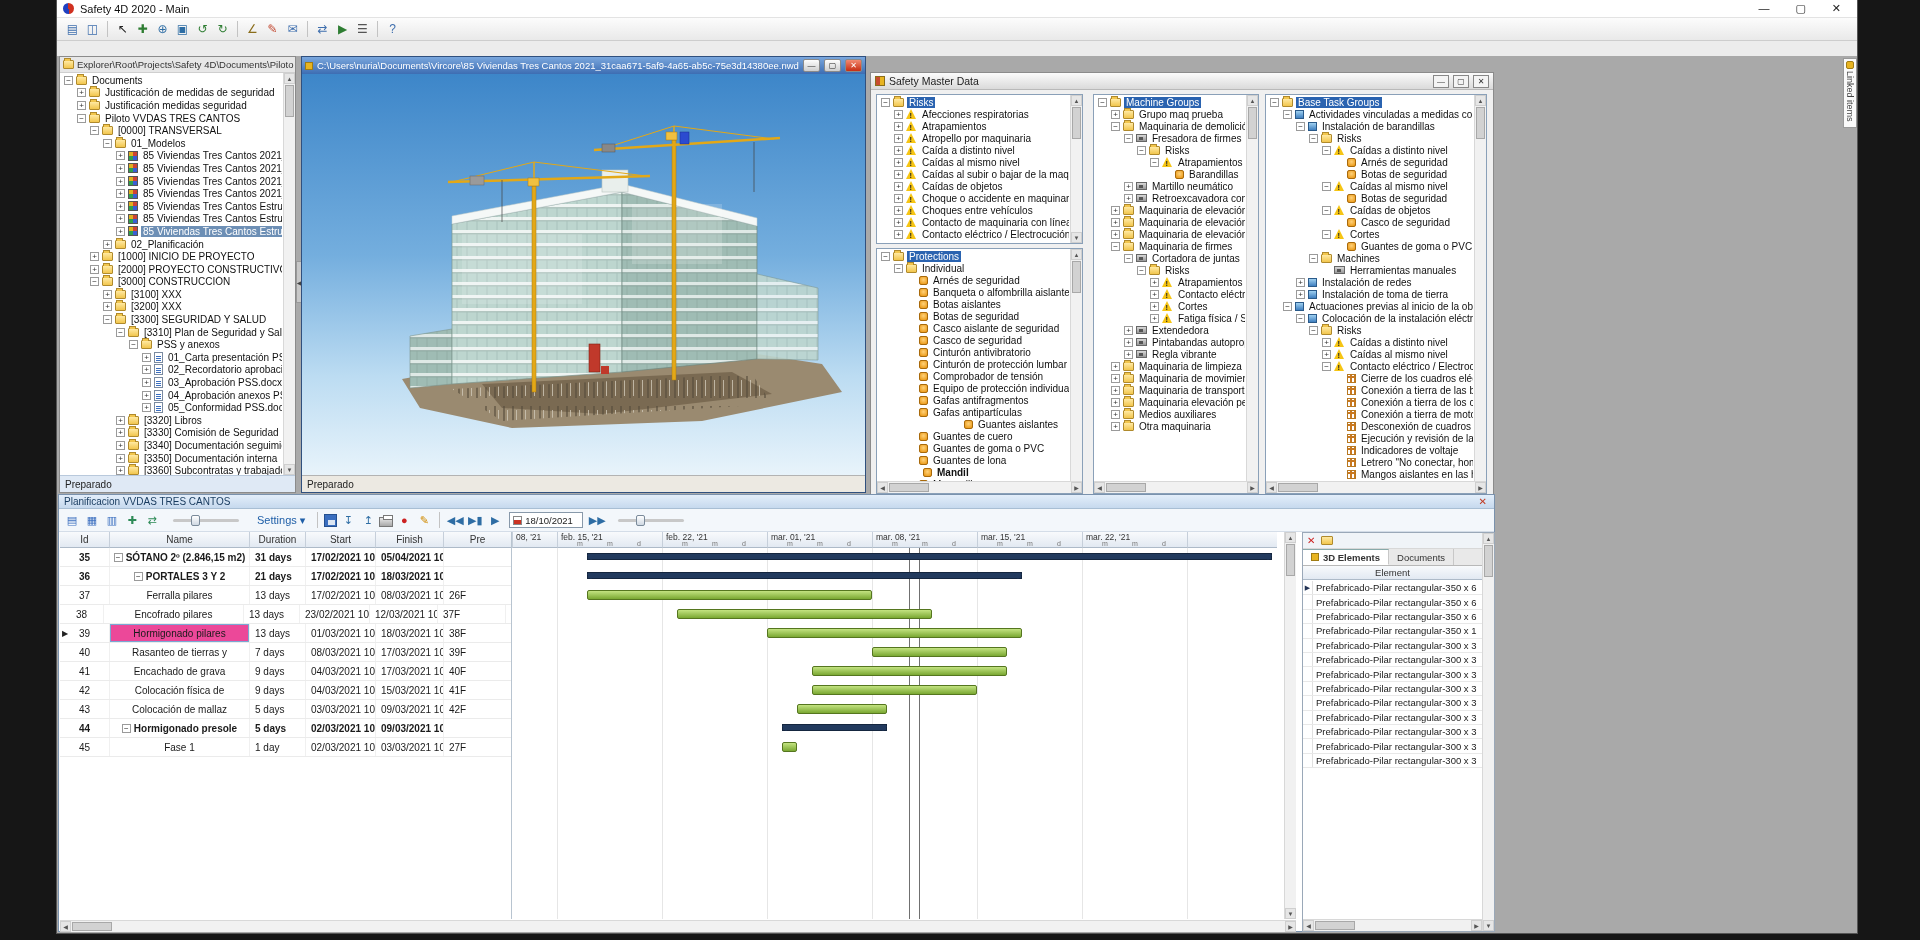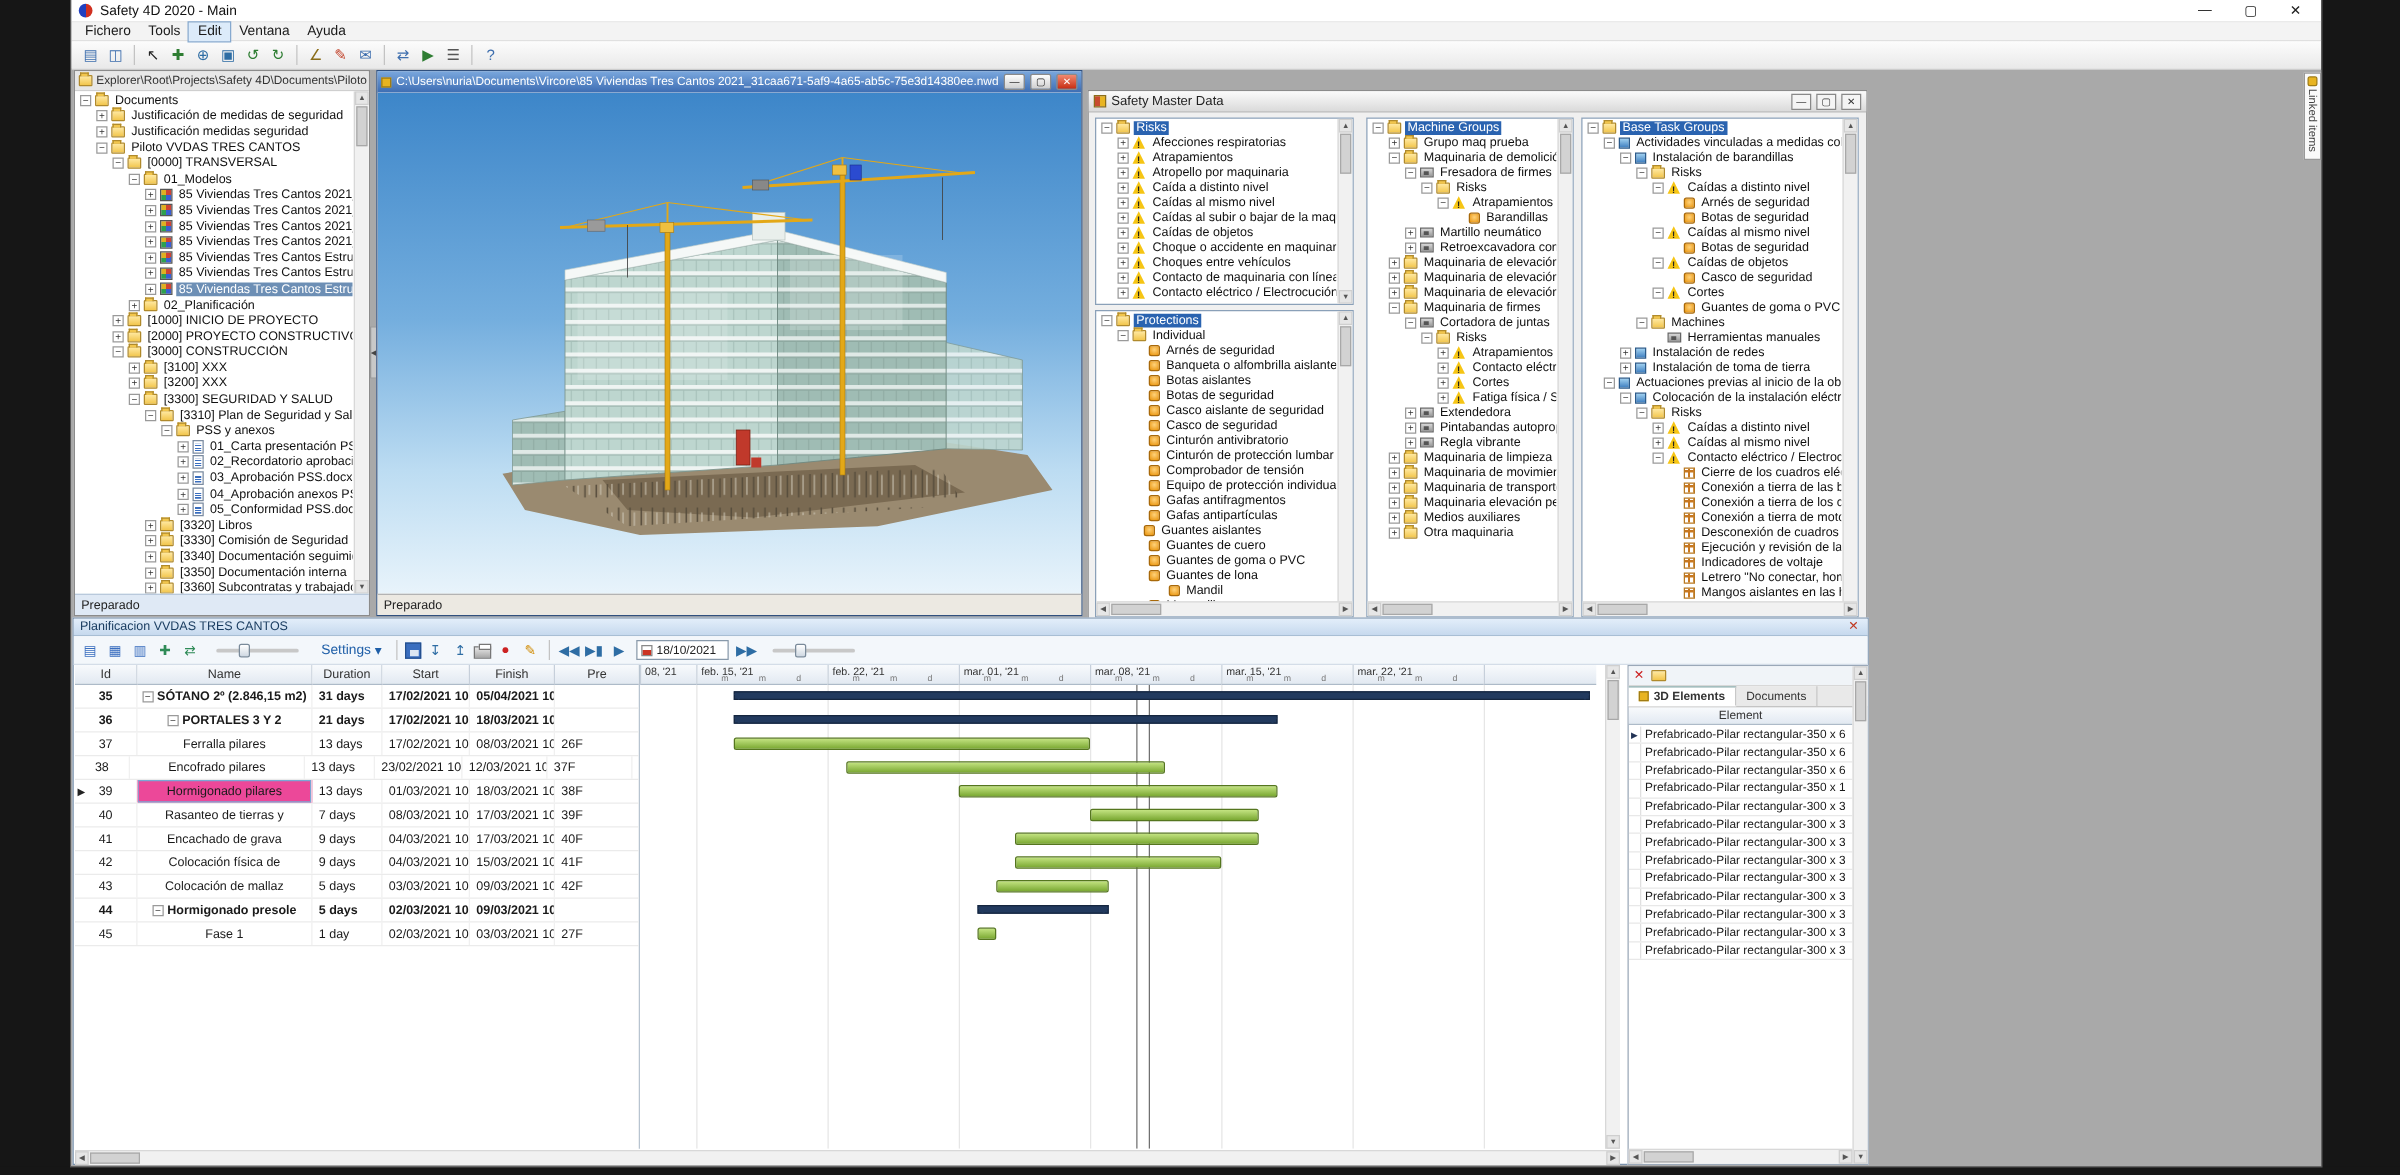--- a/index.html
+++ b/index.html
@@ -138,27 +138,20 @@
   <div class="titlebar">
     <span class="app-icon"></span>
     <span>Safety 4D 2020 - Main</span>
     <span class="win-btns">
       <span>—</span>
       <span>▢</span>
       <span>✕</span>
     </span>
   </div>
 
-  <div class="menubar" id="menubar">
-      <span class="menu-item">Fichero</span>
-      <span class="menu-item">Tools</span>
-      <span class="menu-item active">Edit</span>
-      <span class="menu-item">Ventana</span>
-      <span class="menu-item">Ayuda</span>
-    </div>
 
   <div class="toolbar" id="main-toolbar">
       <div class="tb-icon" style="color: rgb(63, 111, 174);">▤</div>
       <div class="tb-icon" style="color: rgb(63, 111, 174);">◫</div>
       <div class="tb-sep"></div>
       <div class="tb-icon" style="color: rgb(34, 34, 34);">↖</div>
       <div class="tb-icon" style="color: rgb(46, 125, 50);">✚</div>
       <div class="tb-icon" style="color: rgb(46, 109, 164);">⊕</div>
       <div class="tb-icon" style="color: rgb(46, 109, 164);">▣</div>
       <div class="tb-icon" style="color: rgb(46, 125, 50);">↺</div>
@@ -572,41 +565,41 @@
           <div class="trow" style="padding-left: 29px;">
             <span class="exp noexp"></span>
             <span class="ti ti-prot"></span>
             <span class="lbl">Gafas antifragmentos</span>
           </div>
           <div class="trow" style="padding-left: 29px;">
             <span class="exp noexp"></span>
             <span class="ti ti-prot"></span>
             <span class="lbl">Gafas antipartículas</span>
           </div>
-          <div class="trow" style="padding-left: 25px;">
+          <div class="trow" style="padding-left: 46px; margin-left: 28px;">
             <span class="exp noexp"></span>
             <span class="ti ti-prot"></span>
             <span class="lbl">Guantes aislantes</span>
           </div>
           <div class="trow" style="padding-left: 29px;">
             <span class="exp noexp"></span>
             <span class="ti ti-prot"></span>
             <span class="lbl">Guantes de cuero</span>
           </div>
           <div class="trow" style="padding-left: 29px;">
             <span class="exp noexp"></span>
             <span class="ti ti-prot"></span>
             <span class="lbl">Guantes de goma o PVC</span>
           </div>
           <div class="trow" style="padding-left: 29px;">
             <span class="exp noexp"></span>
             <span class="ti ti-prot"></span>
             <span class="lbl">Guantes de lona</span>
           </div>
-          <div class="trow" style="padding-left: 45px;">
+          <div class="trow" style="padding-left: 33px; font-weight: bold;">
             <span class="exp noexp"></span>
             <span class="ti ti-prot"></span>
             <span class="lbl">Mandil</span>
           </div>
           <div class="trow" style="padding-left: 29px;">
             <span class="exp noexp"></span>
             <span class="ti ti-prot"></span>
             <span class="lbl">Mascarillas</span>
           </div>
           <div class="vsb">

